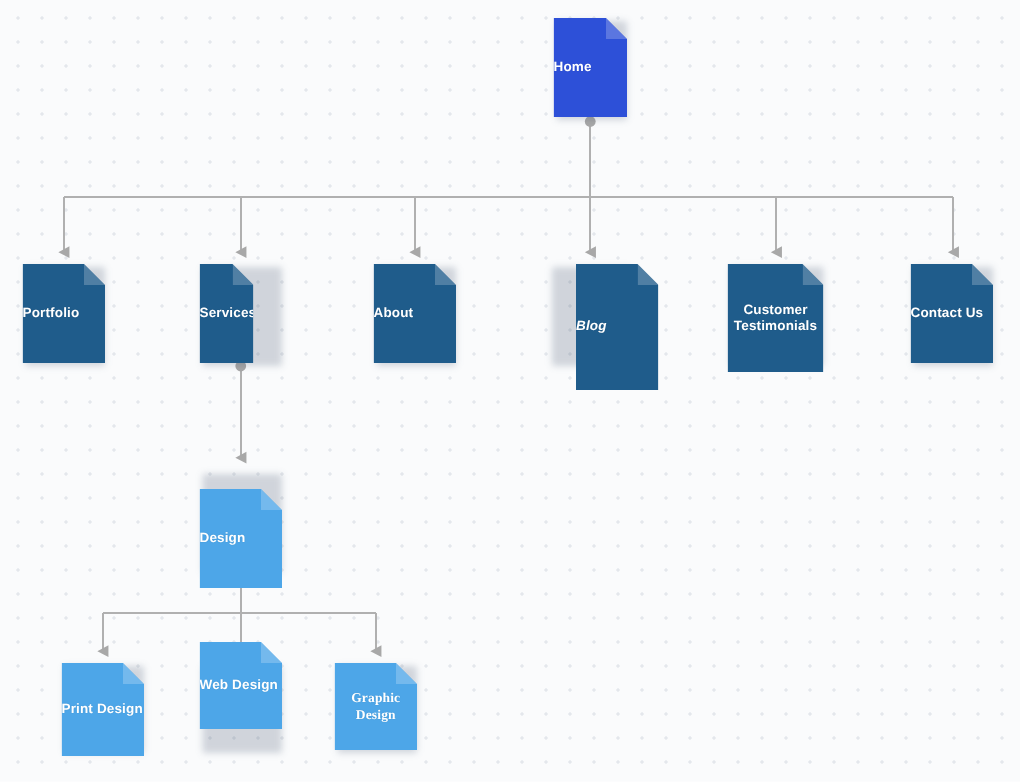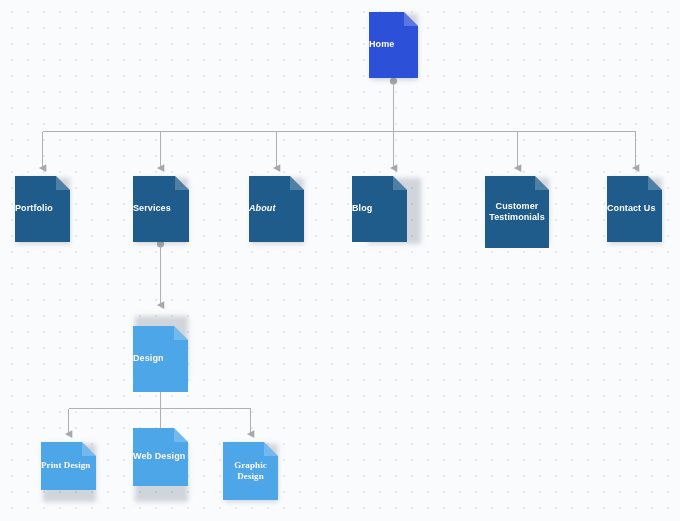--- a/index.html
+++ b/index.html
@@ -129,33 +129,33 @@
     <span class="label">Home</span>
   </div>
 
   <div class="shadow" style="left:17px; top:178px; width:53px; height:66px;"></div>
   <div class="node tier-mid" style="left:15px; top:176px; width:55px; height:66px;">
     <span class="fold"></span>
     <span class="label">Portfolio</span>
   </div>
 
   <div class="shadow" style="left:135px; top:178px; width:53px; height:66px;"></div>
-  <div class="node tier-mid" style="left:133px; top:176px; width:56px; height:66px;">
+  <div class="node tier-mid" style="left:133px; top:176px; width:36px; height:66px;">
     <span class="fold"></span>
     <span class="label">Services</span>
   </div>
 
   <div class="shadow" style="left:251px; top:178px; width:53px; height:66px;"></div>
-  <div class="node tier-mid" style="left:249px; top:176px; width:55px; height:66px;font-style:italic;">
+  <div class="node tier-mid" style="left:249px; top:176px; width:55px; height:66px;">
     <span class="fold"></span>
     <span class="label">About</span>
   </div>
 
   <div class="shadow" style="left:368px; top:178px; width:53px; height:66px;"></div>
-  <div class="node tier-mid" style="left:352px; top:176px; width:55px; height:66px;">
+  <div class="node tier-mid" style="left:384px; top:176px; width:55px; height:84px;font-style:italic;">
     <span class="fold"></span>
     <span class="label">Blog</span>
   </div>
 
   <div class="shadow" style="left:487px; top:178px; width:62px; height:66px;"></div>
   <div class="node tier-mid" style="left:485px; top:176px; width:64px; height:72px;">
     <span class="fold"></span>
     <span class="label">Customer Testimonials</span>
   </div>
 
@@ -165,21 +165,21 @@
     <span class="label">Contact Us</span>
   </div>
 
   <div class="shadow" style="left:135px; top:316px; width:53px; height:66px;"></div>
   <div class="node tier-light" style="left:133px; top:314px; width:55px; height:66px;margin-top:12px;">
     <span class="fold"></span>
     <span class="label">Design</span>
   </div>
 
   <div class="shadow" style="left:43px; top:444px; width:53px; height:58px;"></div>
-  <div class="node tier-light" style="left:41px; top:442px; width:55px; height:48px;font-family:Liberation Serif, serif;">
+  <div class="node tier-light" style="left:41px; top:442px; width:55px; height:62px;">
     <span class="fold"></span>
     <span class="label">Print Design</span>
   </div>
 
   <div class="shadow" style="left:135px; top:444px; width:53px; height:58px;"></div>
   <div class="node tier-light" style="left:133px; top:428px; width:55px; height:58px;">
     <span class="fold"></span>
     <span class="label">Web Design</span>
   </div>
 

